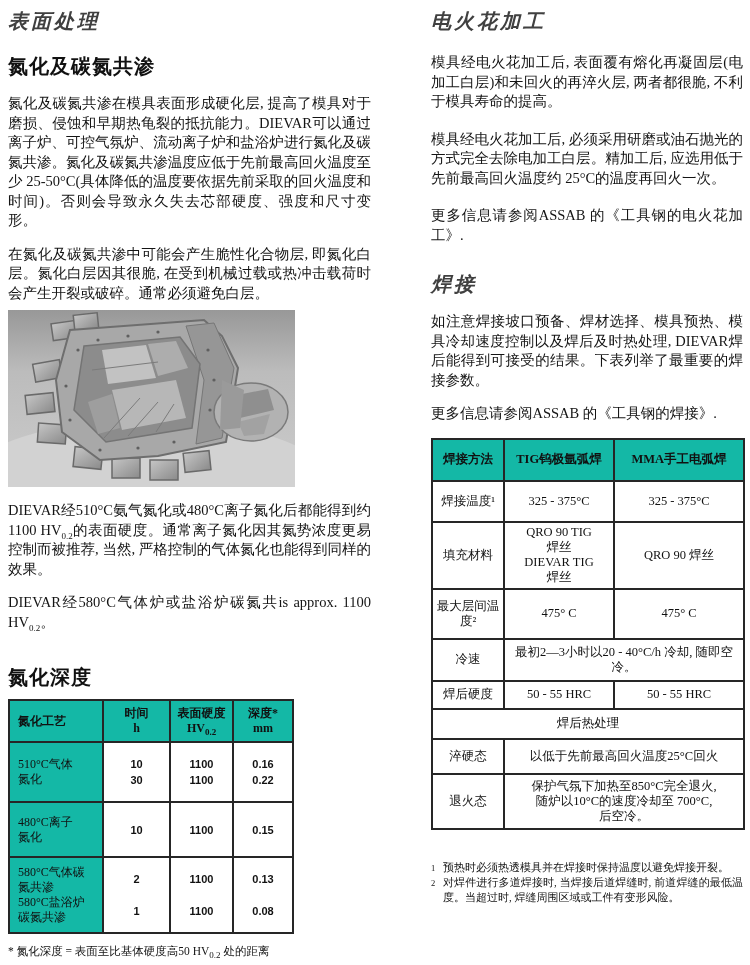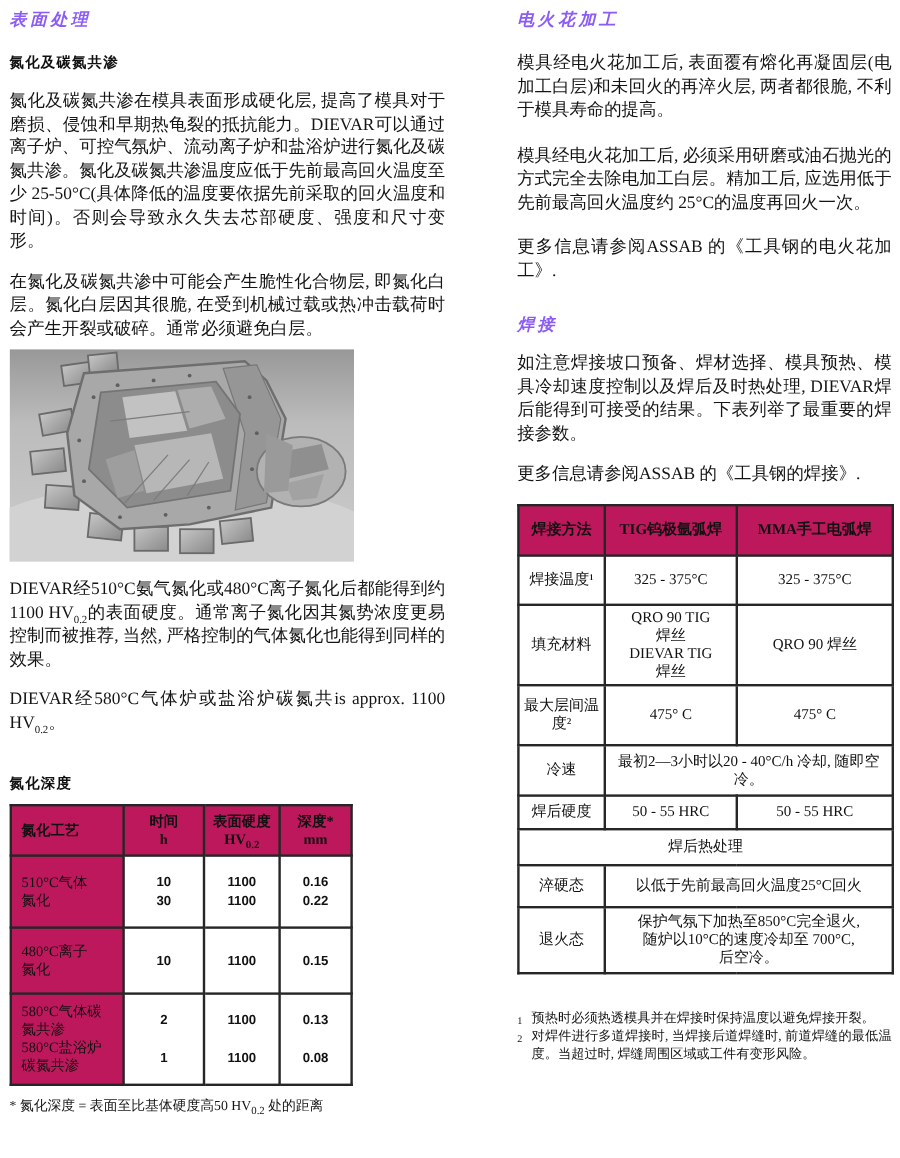--- a/index.html
+++ b/index.html
@@ -5,45 +5,45 @@
   html,body { margin:0; padding:0; background:#ffffff; }
   .page {
     position:relative; width:750px; height:965px; background:#ffffff;
     font-family:"Liberation Serif", serif; color:#141414; overflow:hidden;
   }
   .col { position:absolute; top:6px; }
   .col-left  { left:8px;   width:363px; }
   .col-right { left:431px; width:312px; }
 
   h1.sec {
-    font-size:14px; font-weight:bold; font-style:italic;
-    letter-spacing:3px; margin:2px 0 18px 0; color:#8b5cf6;
+    font-size:20px; font-weight:bold; font-style:italic;
+    letter-spacing:3px; margin:2px 0 18px 0; color:#404040;
   }
   h2.sub {
-    font-family:Liberation Serif, serif; font-size:12px; font-weight:bold;
+    font-family:Liberation Serif, serif; font-size:20px; font-weight:bold;
     margin:0 0 13px 0; color:#111; letter-spacing:1px;
   }
   p.body {
     font-size:14.5px; line-height:19.5px; text-align:justify;
     margin:14px 0 13px 0;
   }
   p.tight { margin-bottom:0; }
   sub.sb { font-size:9px; line-height:0; }
 
   .photo-wrap { margin:7px 0 10px 0; line-height:0; }
 
   table.dtab {
     border-collapse:collapse; table-layout:fixed;
     font-size:12px; color:#111;
   }
   table.dtab td, table.dtab th {
     border:2px solid #262626; padding:2px 3px; vertical-align:middle;
     font-weight:normal;
   }
-  .hdrbg { background:#be185d;margin-left:29px; }
+  .hdrbg { background:#14b8a6;margin-left:29px; }
   .pre { white-space:pre-line; }
   .ctr { text-align:center; }
   .lft { text-align:left; padding-left:8px !important; }
 
   
   table.ntab { width:284px; margin-top:8px; }
   table.ntab .num {
     font-family:"Liberation Sans", sans-serif; font-size:11px; font-weight:bold;
     text-align:center; line-height:16px;margin-top:48px;
   }

